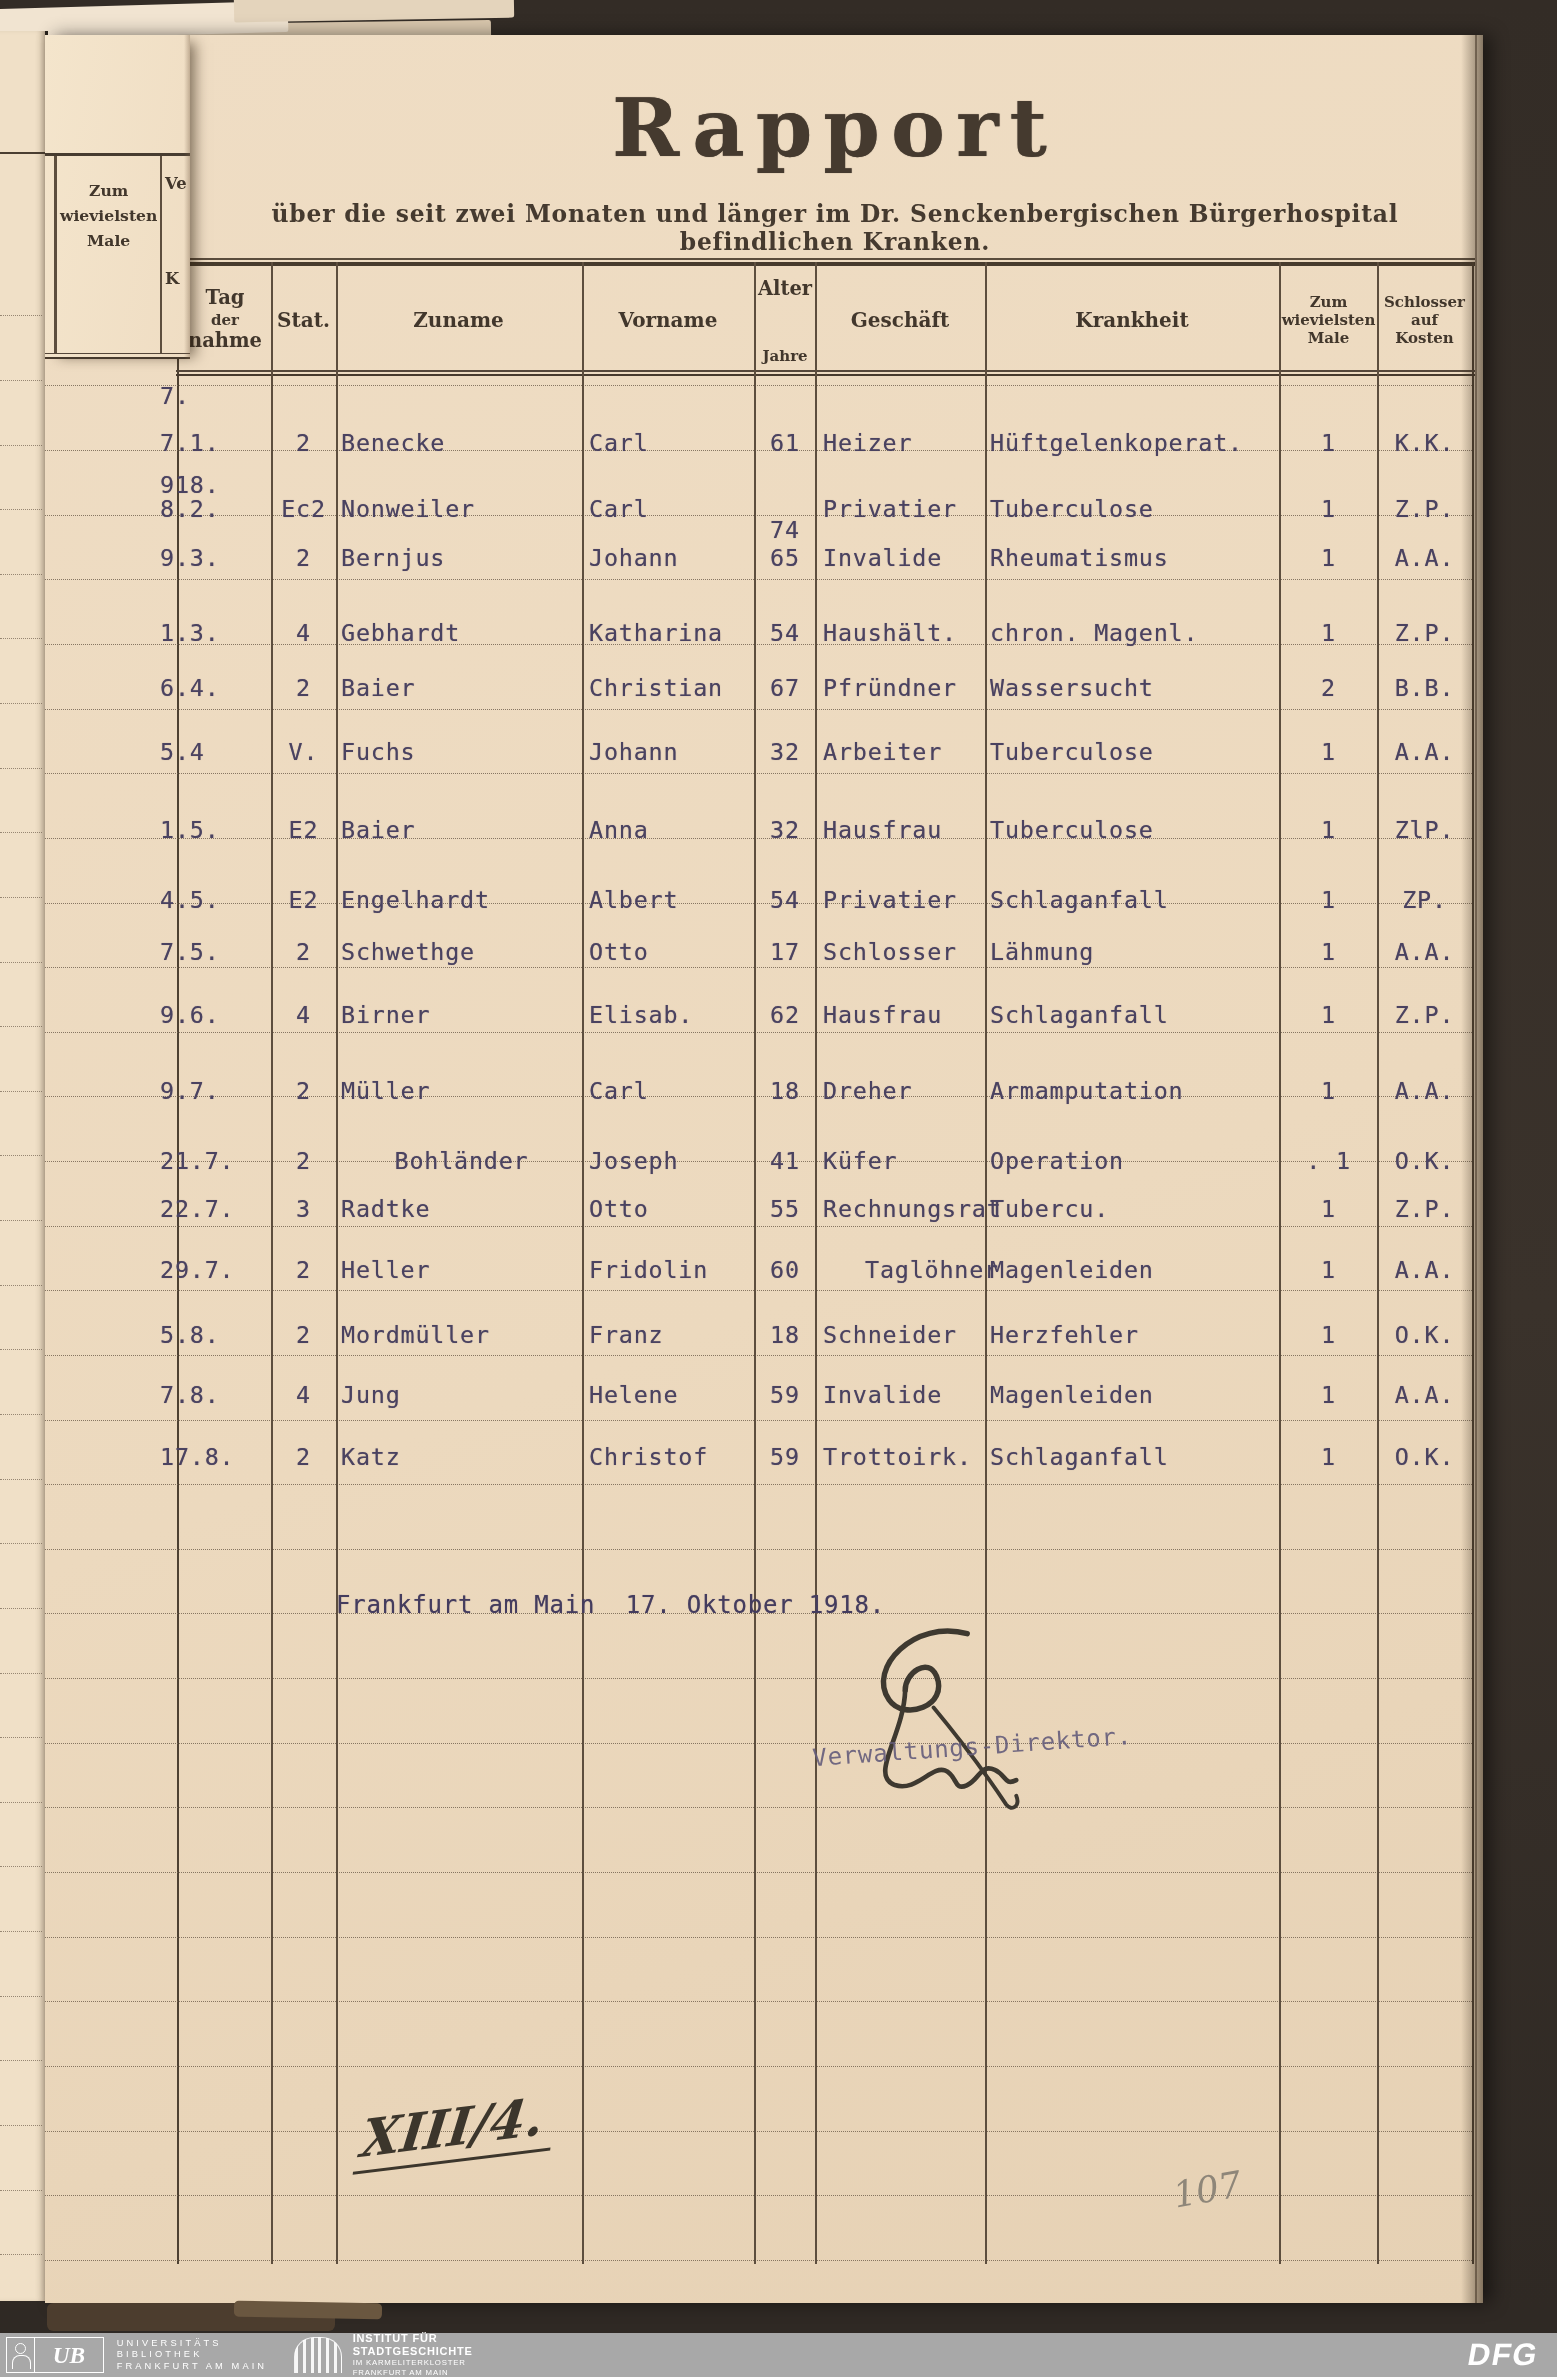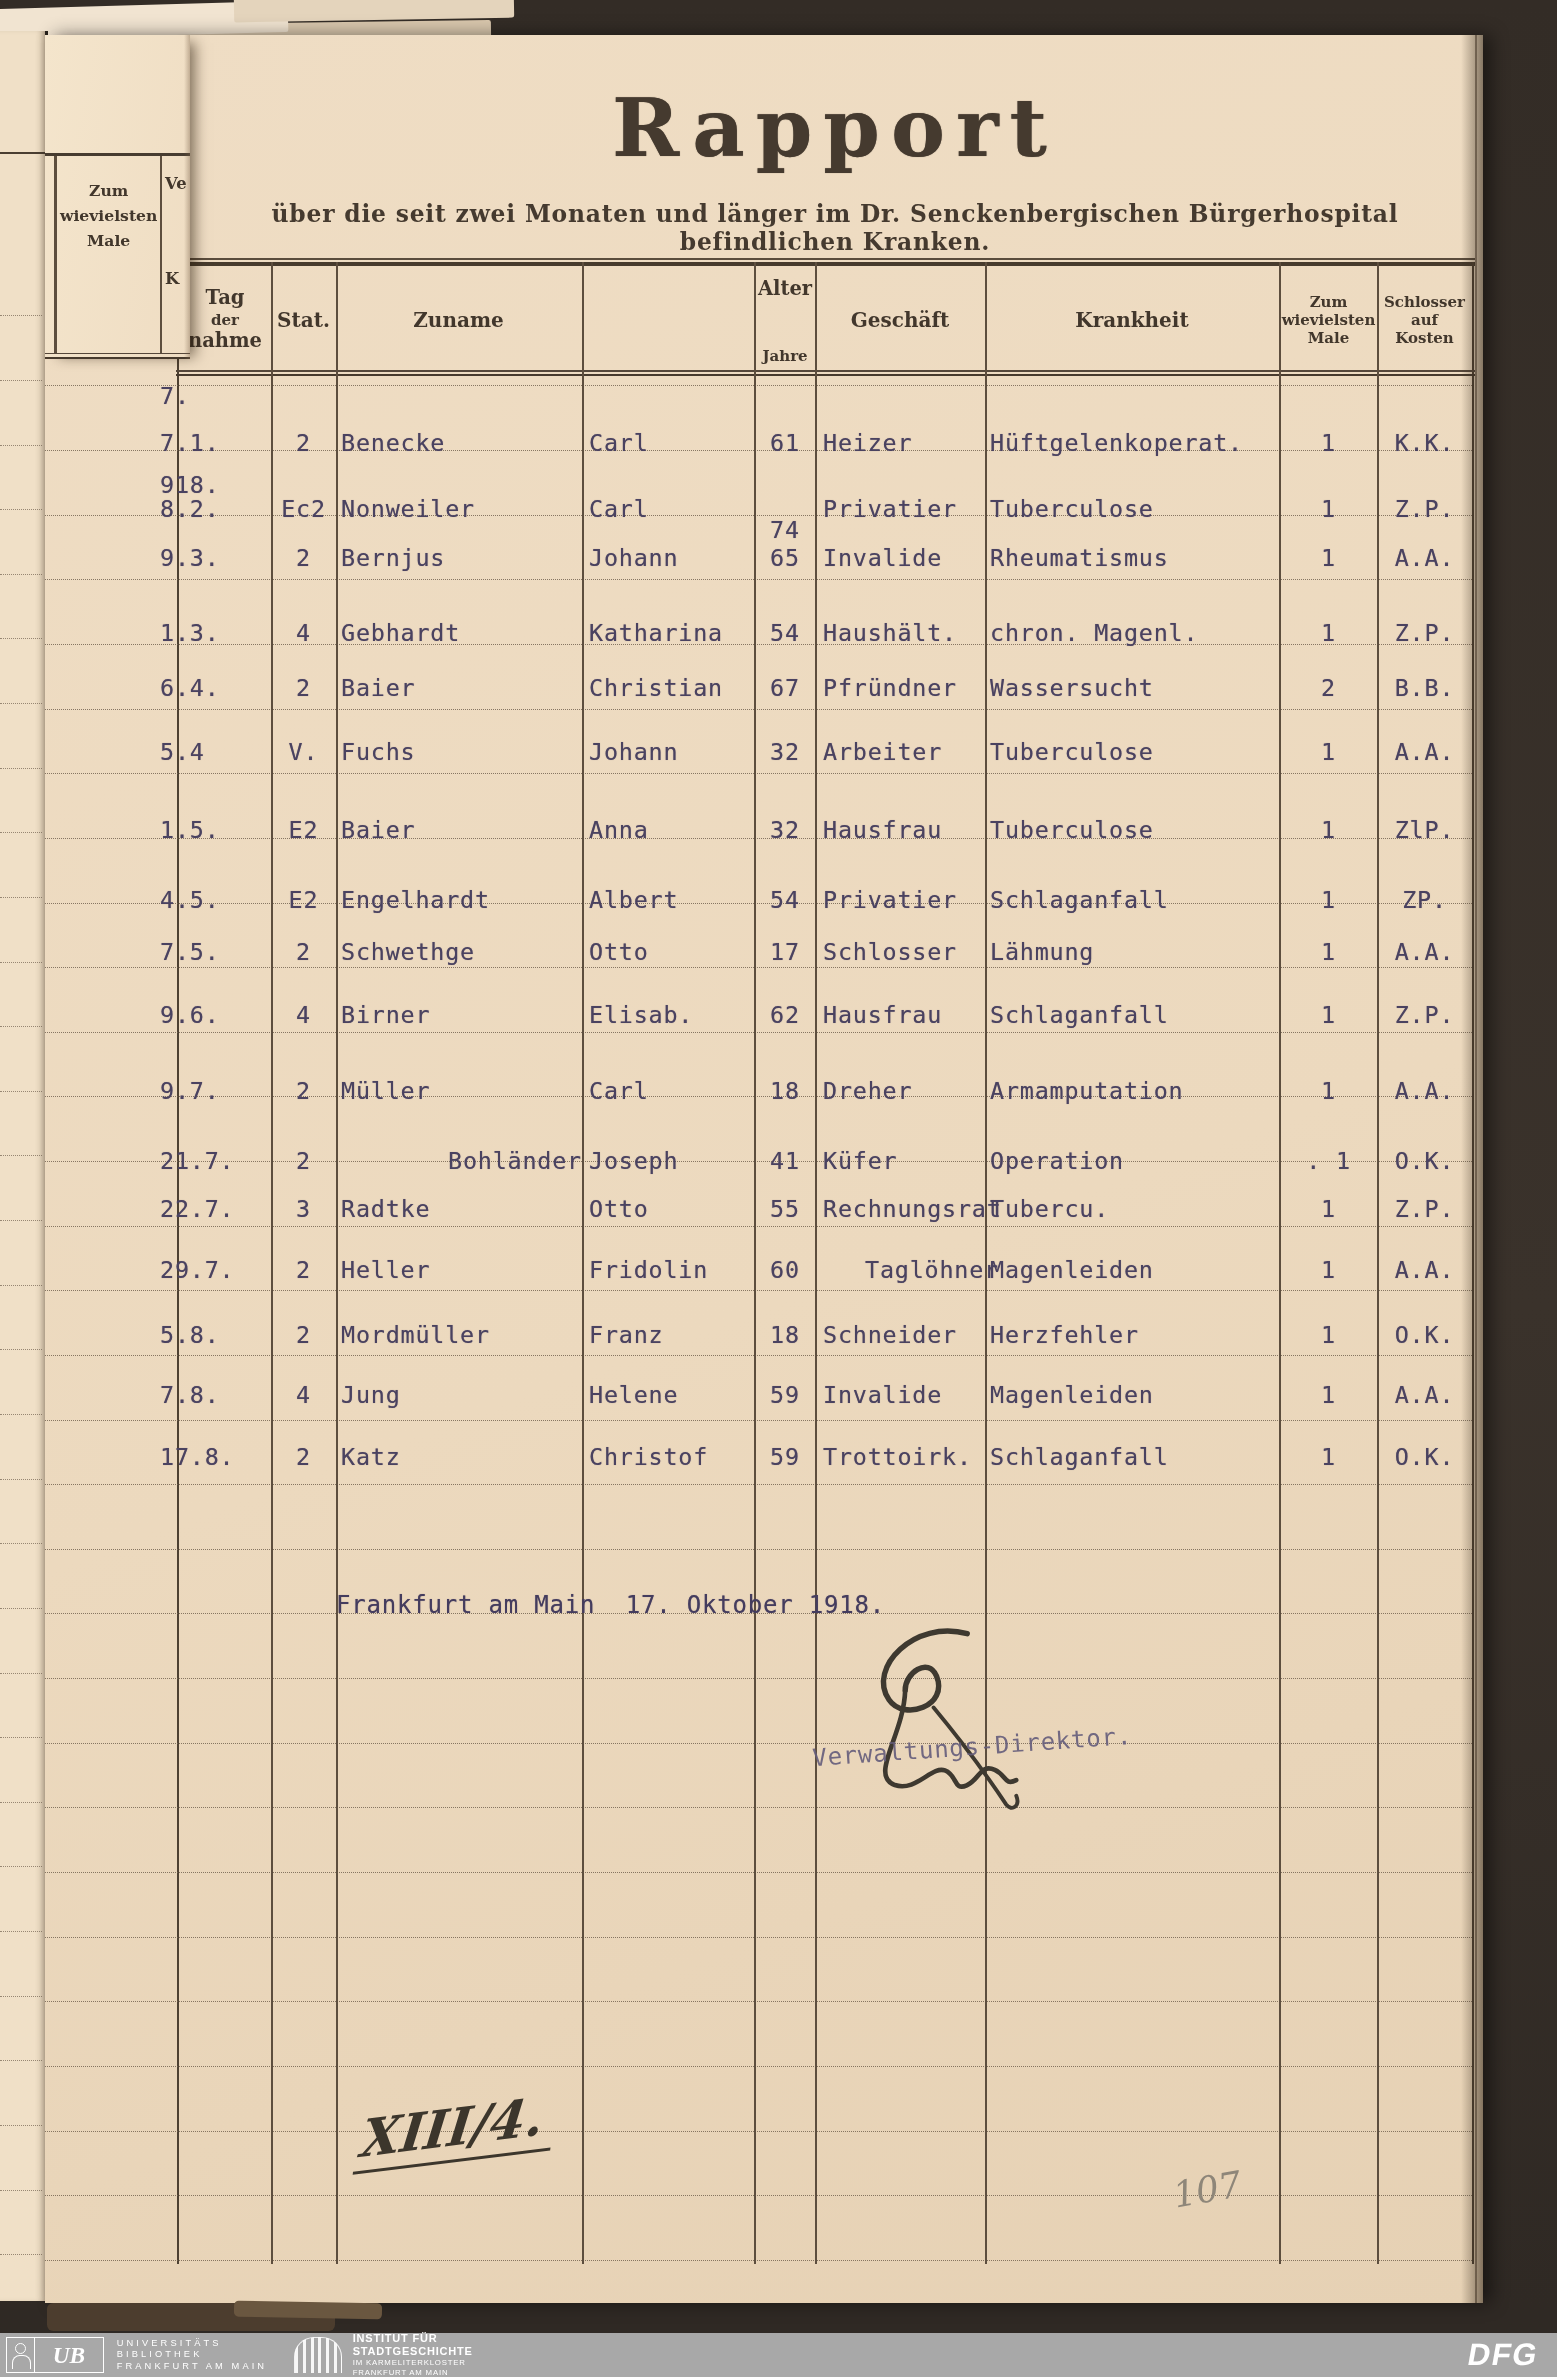--- a/index.html
+++ b/index.html
@@ -173,20 +173,23 @@
     <div class="h-cell" style="left:134px;width:92px;">
       <span class="l1">Tag</span>
       <span class="l2">der</span>
       <span class="l1">nahme</span>
     </div>
     <div class="h-cell" style="left:226px;width:65px;">
       <span class="h-single">Stat.</span>
     </div>
     <div class="h-cell" style="left:291px;width:245px;">
       <span class="h-single">Zuname</span>
+    </div>
+    <div class="h-cell" style="left:537px;width:172px;">
+      <span class="h-single">Vorname</span>
     </div>
     <div class="h-cell h-alter" style="left:709px;width:62px;">
       <span class="l1">Alter</span>
       <span class="l2">Jahre</span>
     </div>
     <div class="h-cell" style="left:940px;width:294px;">
       <span class="h-single">Krankheit</span>
     </div>
     <div class="h-cell" style="left:770px;width:170px;">
       <span class="h-single">Geschäft</span>
@@ -366,21 +369,21 @@
           <span class="t-cell" style="left: 544px; width: 164px; text-align: left;">Carl</span>
           <span class="t-cell" style="left: 709px; width: 62px; text-align: center;">18</span>
           <span class="t-cell" style="left: 778px; width: 162px; text-align: left;">Dreher</span>
           <span class="t-cell" style="left: 945px; width: 289px; text-align: left;">Armamputation</span>
           <span class="t-cell" style="left: 1234px; width: 99px; text-align: center;">1</span>
           <span class="t-cell" style="left: 1332px; width: 95px; text-align: center;">A.A.</span>
         </div>
         <div class="t-row" style="top: 1096px; margin-top: 16px;">
           <span class="t-cell" style="left: 115px; width: 93px; text-align: left;">21.7.</span>
           <span class="t-cell" style="left: 226px; width: 65px; text-align: center;">2</span>
-          <span class="t-cell" style="left: 296px; width: 241px; text-align: right;">Bohländer</span>
+          <span class="t-cell" style="left: 296px; width: 241px; text-align: center;">Bohländer</span>
           <span class="t-cell" style="left: 544px; width: 164px; text-align: left;">Joseph</span>
           <span class="t-cell" style="left: 709px; width: 62px; text-align: center;">41</span>
           <span class="t-cell" style="left: 778px; width: 162px; text-align: left;">Küfer</span>
           <span class="t-cell" style="left: 945px; width: 289px; text-align: left;">Operation</span>
           <span class="t-cell" style="left: 1234px; width: 99px; text-align: center;">. 1</span>
           <span class="t-cell" style="left: 1332px; width: 95px; text-align: center;">O.K.</span>
         </div>
         <div class="t-row" style="top: 1160px;">
           <span class="t-cell" style="left: 115px; width: 93px; text-align: left;">22.7.</span>
           <span class="t-cell" style="left: 226px; width: 65px; text-align: center;">3</span>

